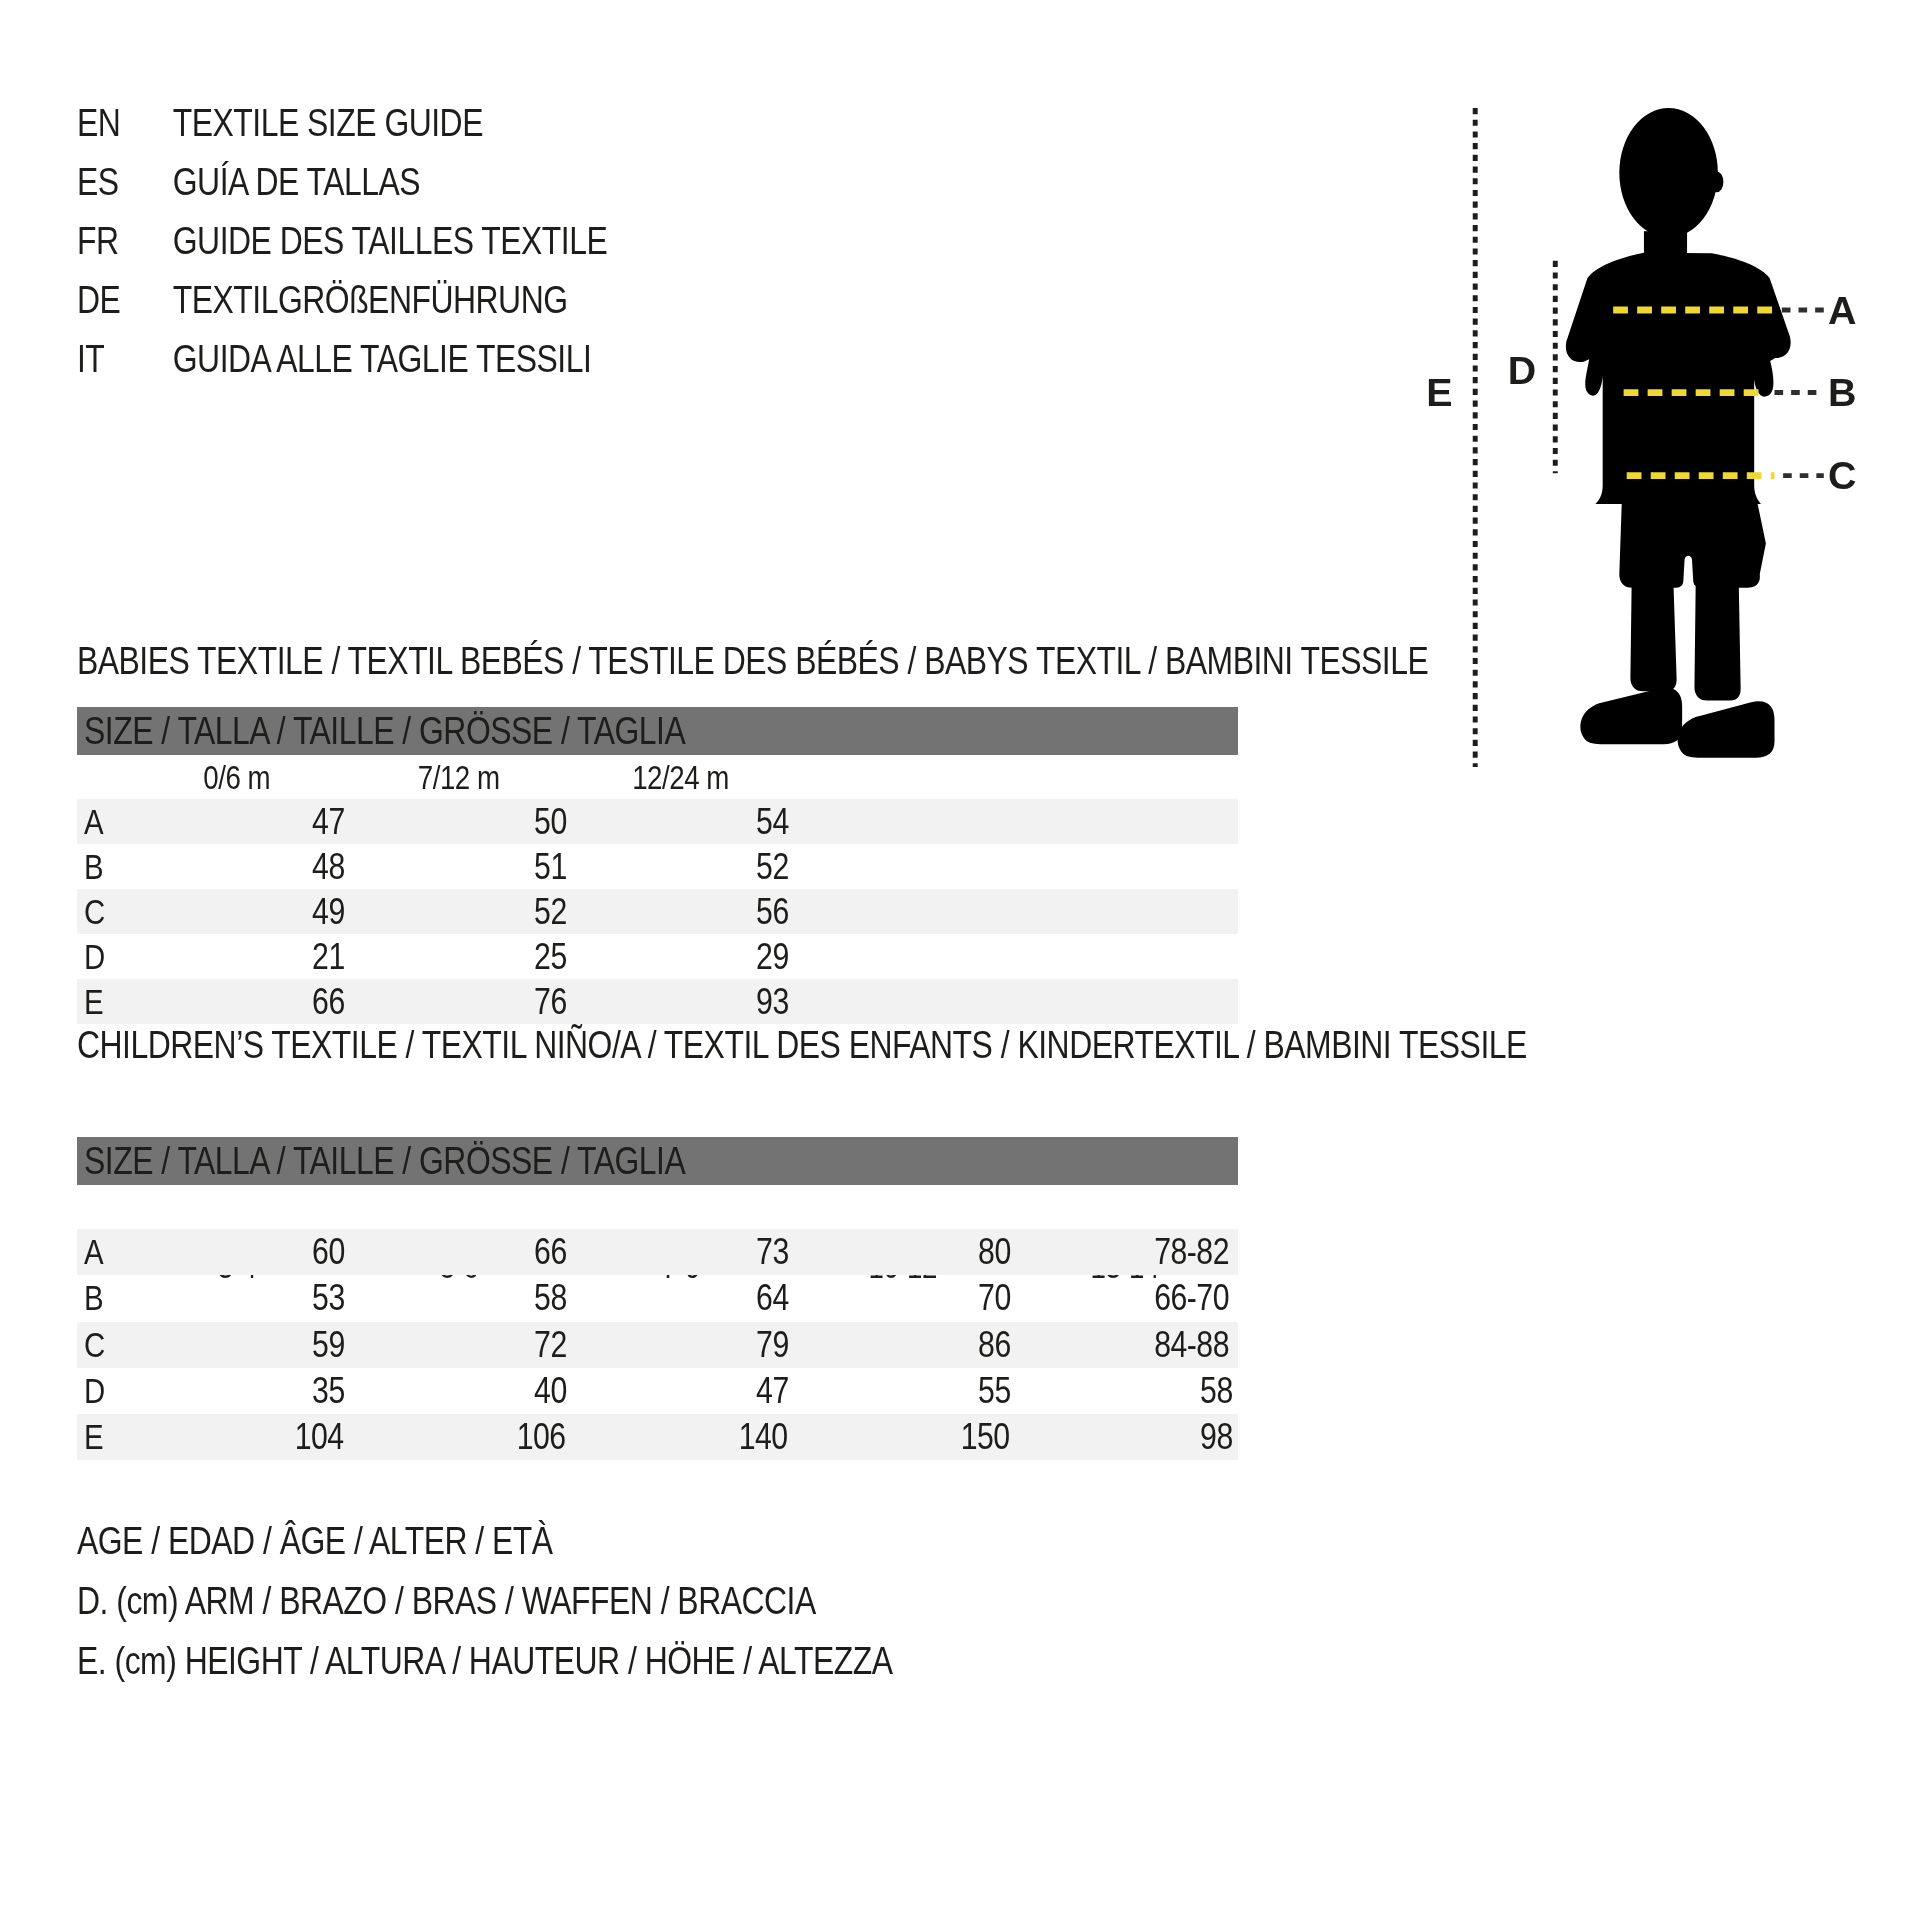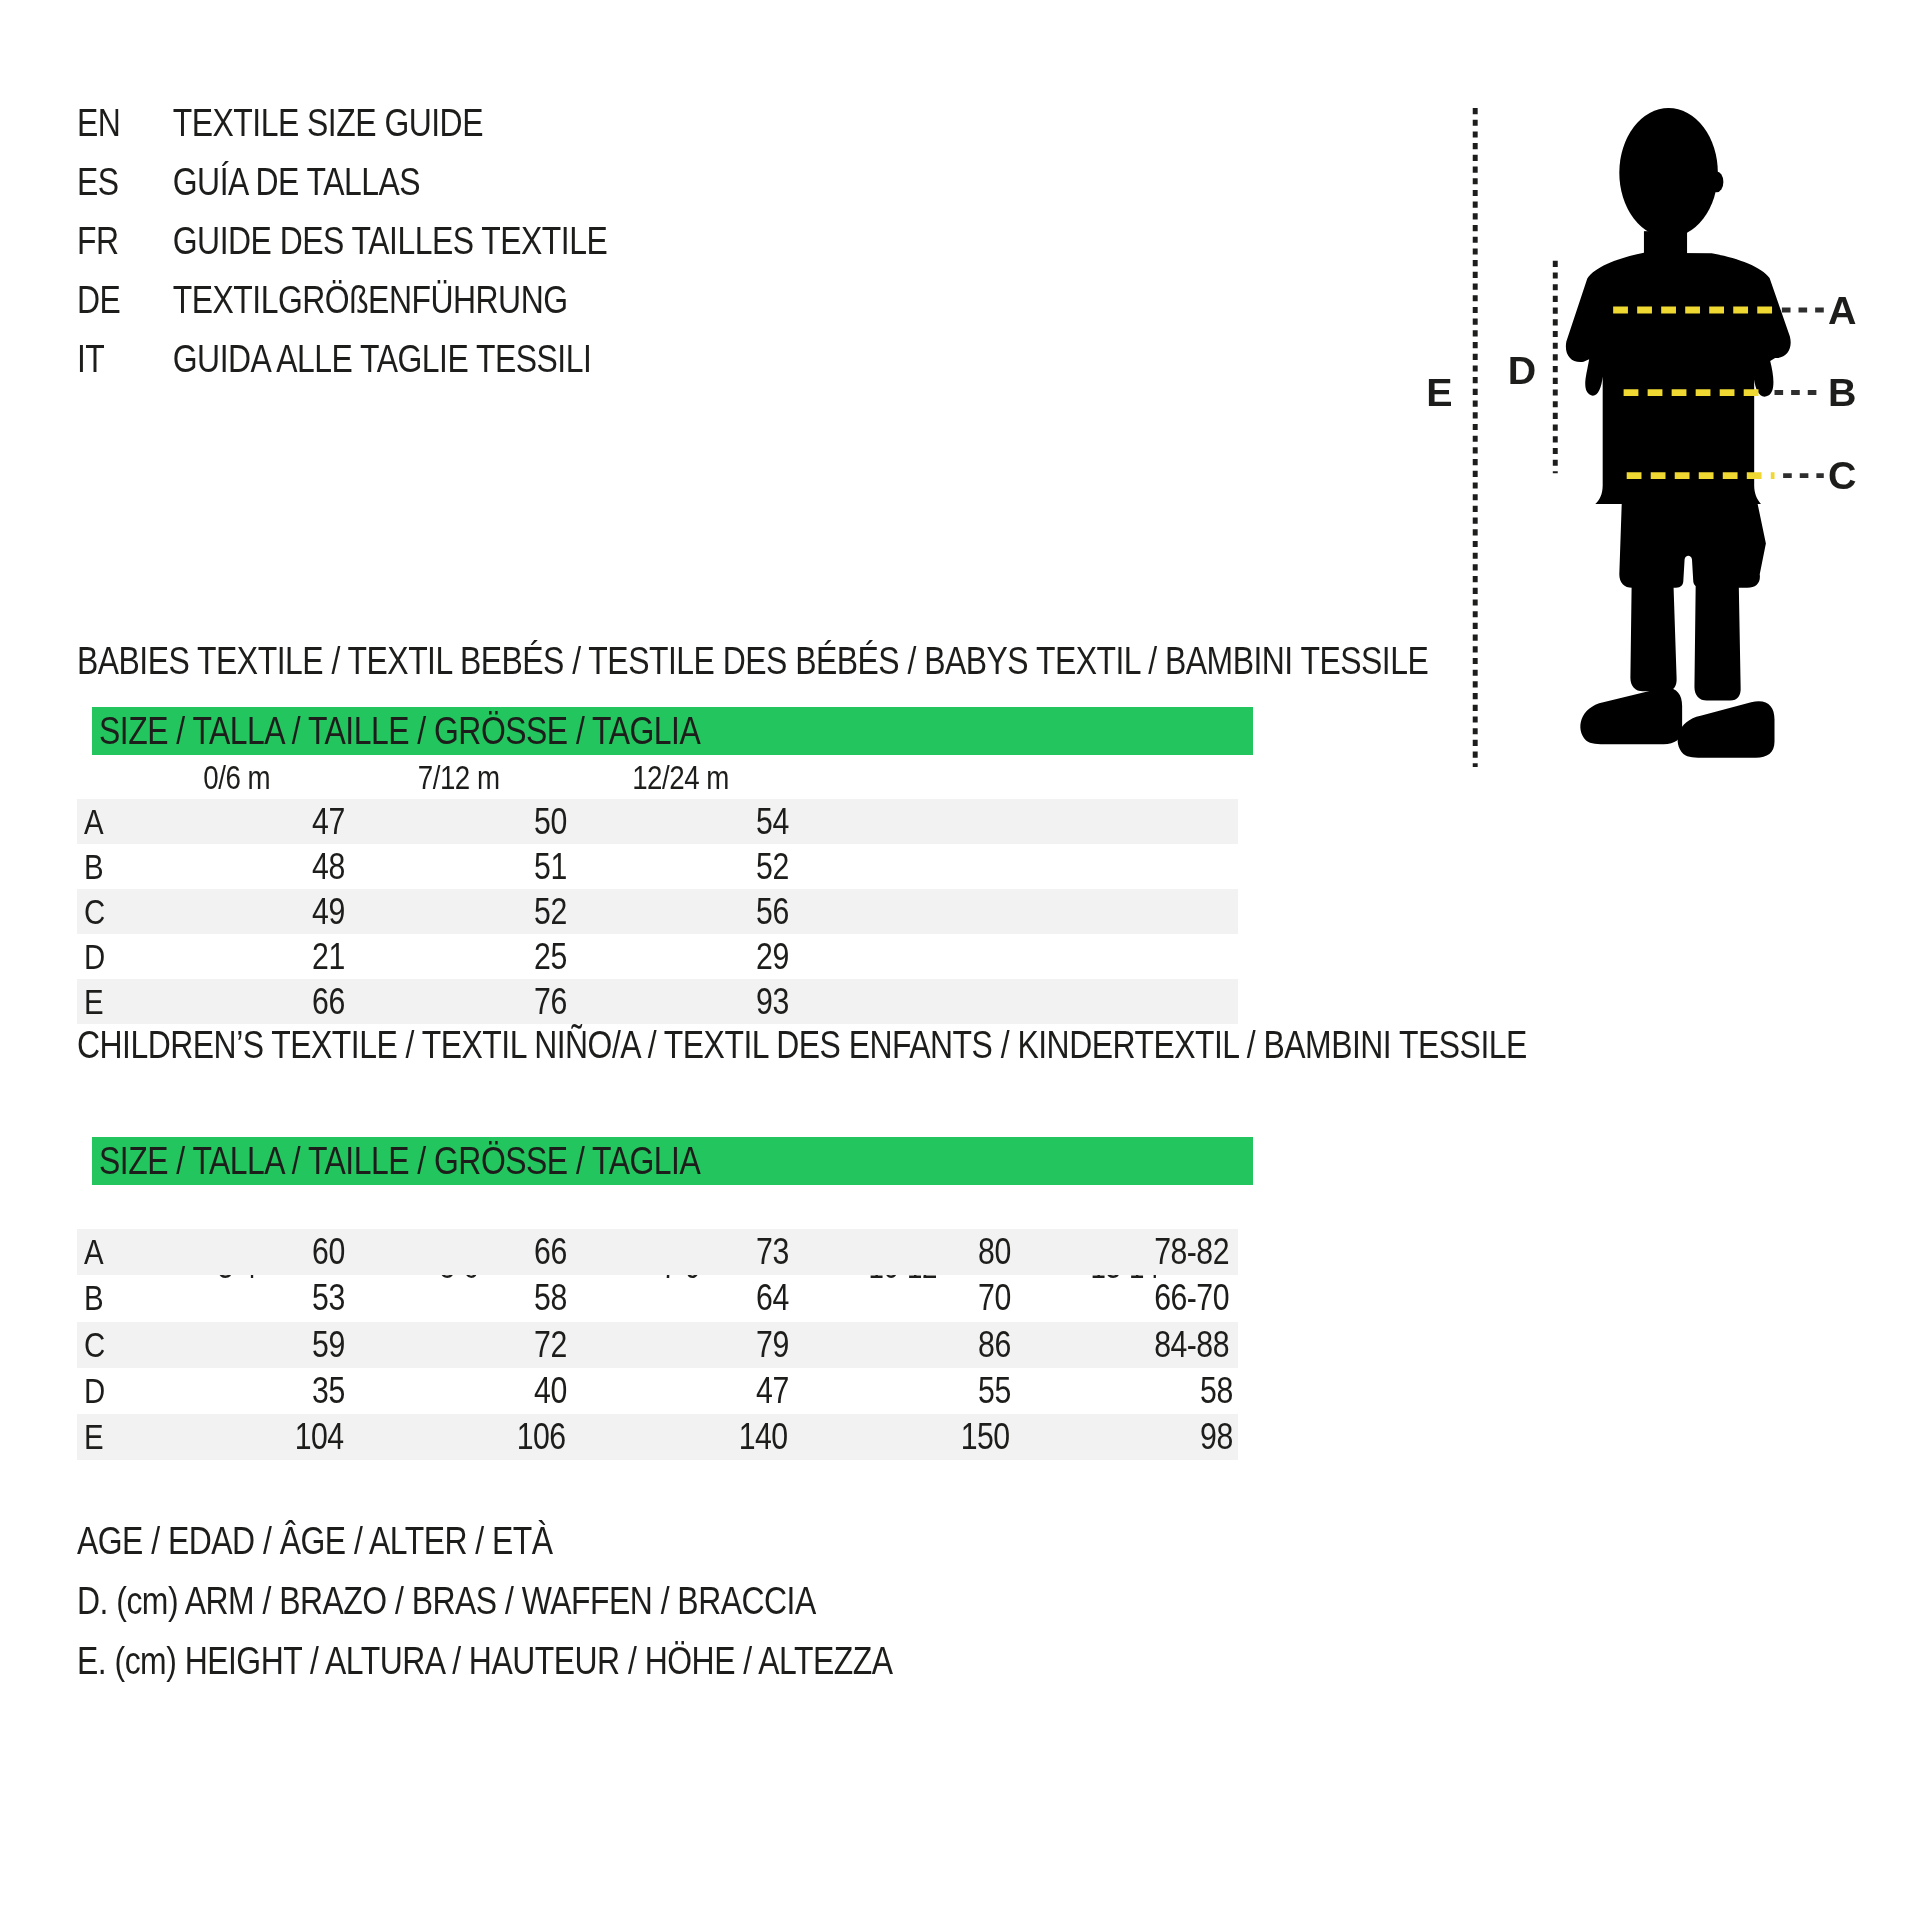--- a/index.html
+++ b/index.html
@@ -17,21 +17,21 @@
   .lang-block{position:absolute;left:77px;top:94px;text-decoration:underline;}
   .lang-row{height:59px;line-height:59px;font-size:38px;}
   .lang-code{display:inline-block;width:114px;}
 
   
   .sec-title{position:absolute;left:77px;font-size:38px;line-height:38px;}
   #babies-title{top:642px;}
   #children-title{top:1026px;}
 
   
-  .size-band{position:absolute;left:92px;width:1161px;height:48px;background:#22c55e;
+  .size-band{position:absolute;left:77px;width:1161px;height:48px;background:#737373;
              font-size:38px;line-height:48px;padding-left:7.4px;box-sizing:border-box;}
   #babies-band{top:707px;}
   #children-band{top:1137px;}
 
   
   .t-row{position:absolute;left:77px;width:1161px;display:flex;box-sizing:border-box;}
   .t-row.stripe{background:#f2f2f2;}
   .cell-label{width:49px;padding-left:7.4px;box-sizing:border-box;font-size:35px;}
   .cell-val{width:222px;text-align:right;font-size:36px;}
   .cell-col{width:222px;text-align:center;font-size:33px;}

